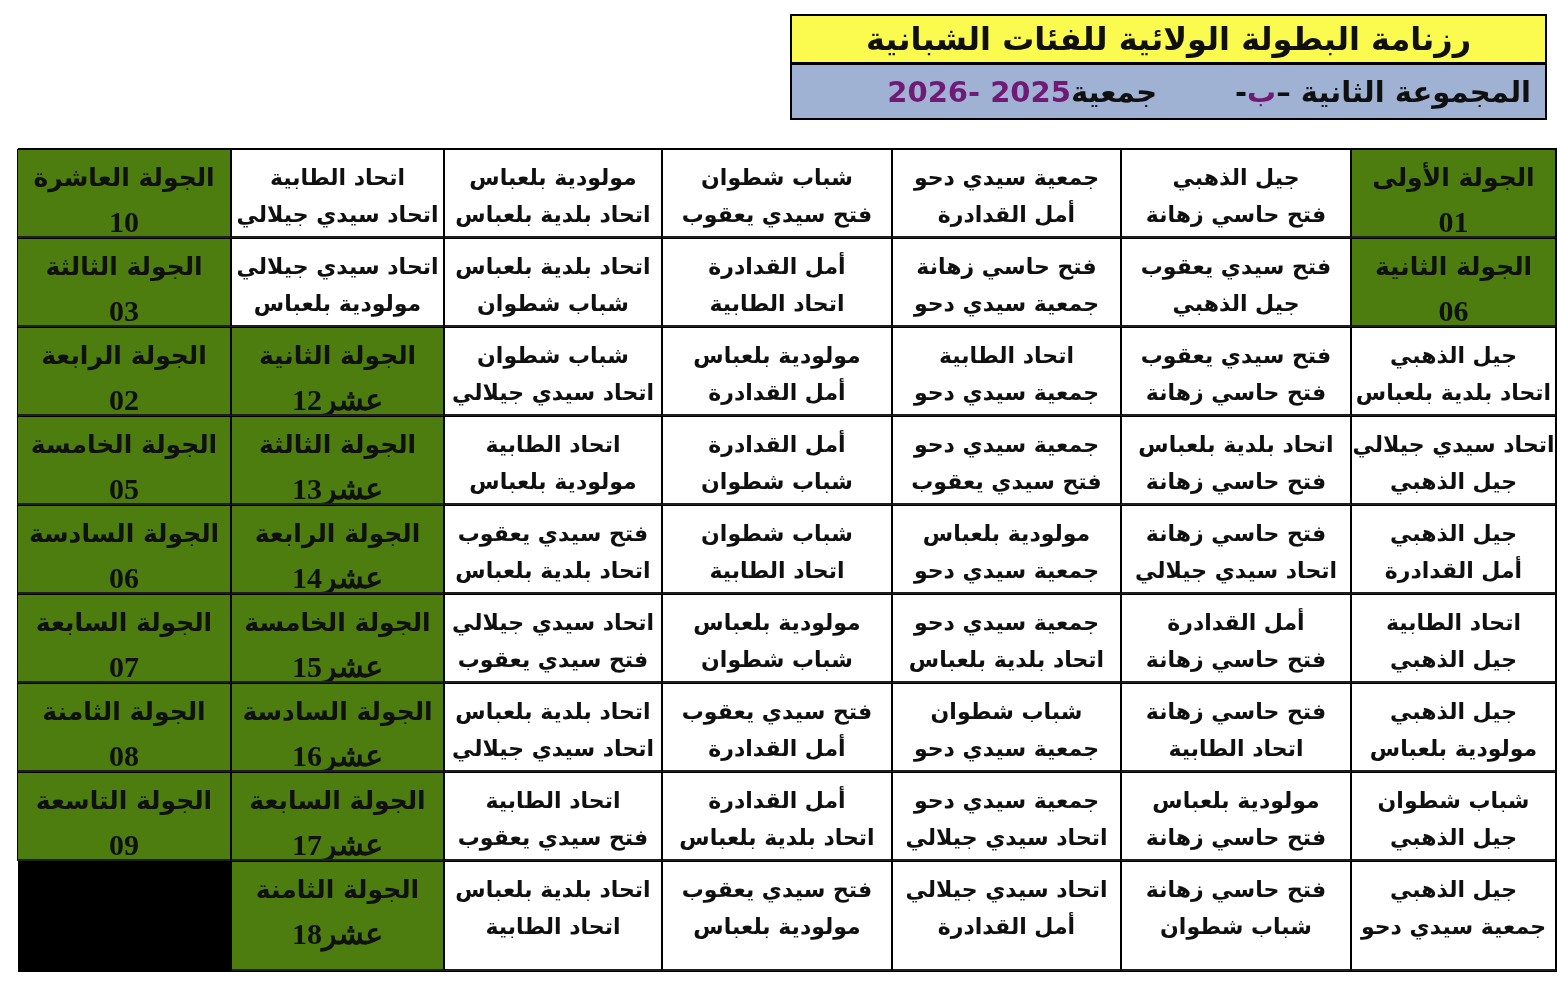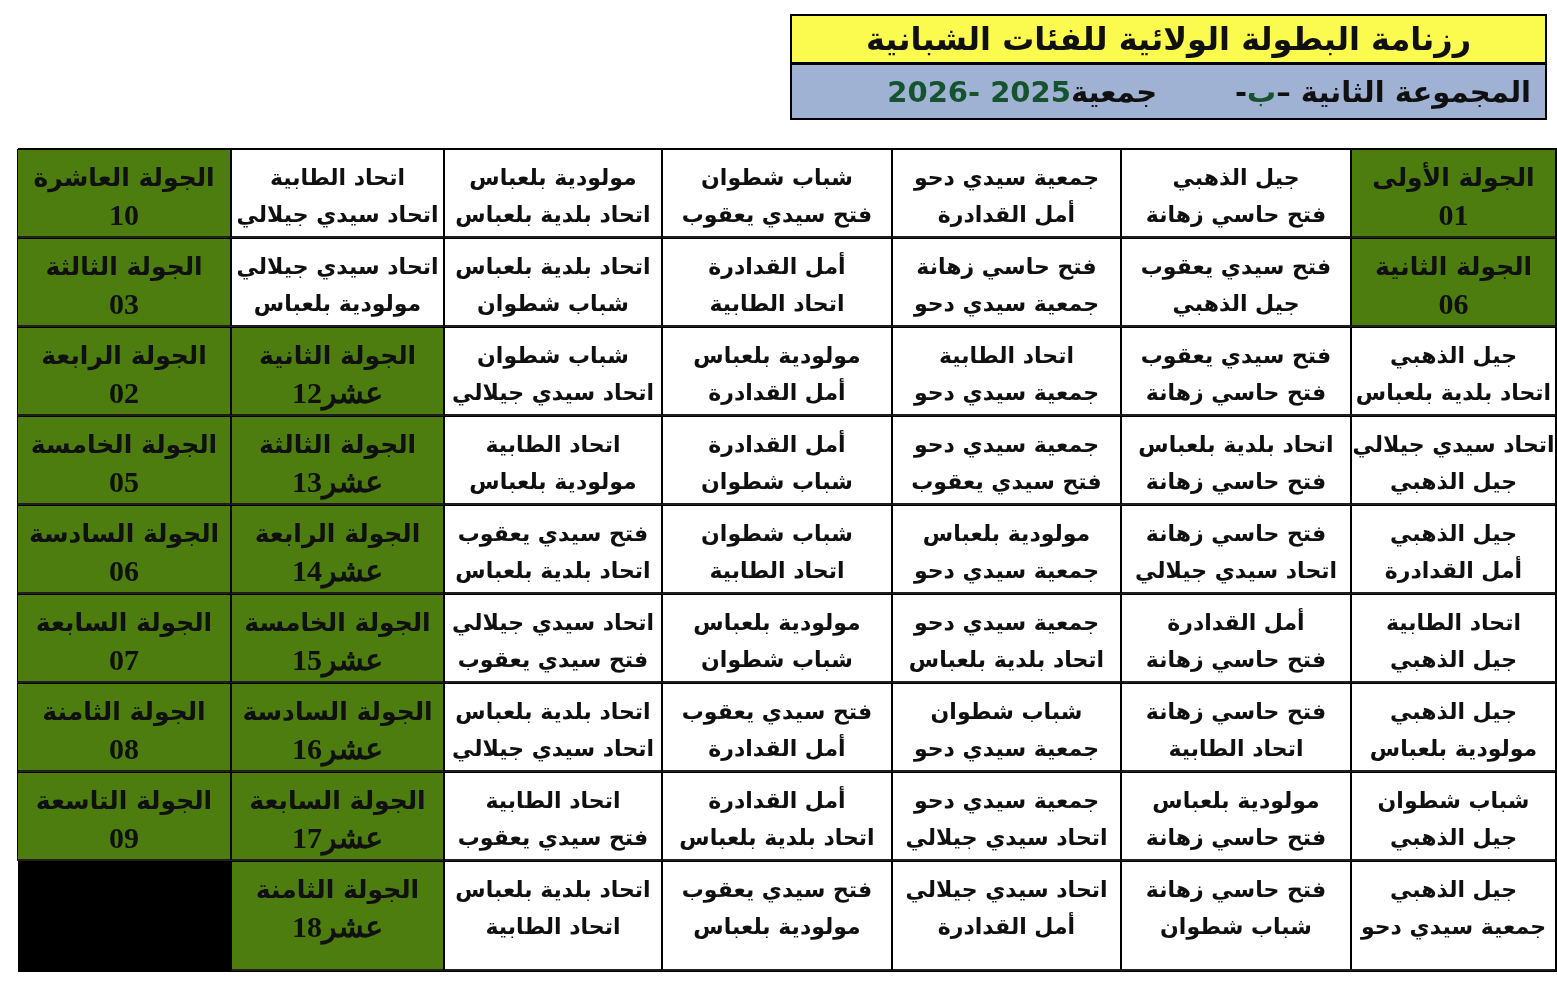--- a/index.html
+++ b/index.html
@@ -23,21 +23,21 @@
   }
   .group-box {
     position: absolute; left: 790px; top: 63px; width: 757px; height: 57px;
     background: #a0b2d4;
     border: 2px solid #000;
     display: flex; align-items: center;
     padding-right: 14px;
     font-size: 29px; font-weight: bold;
     white-space: nowrap;
   }
-  .group-box .red { color: #14532d; text-align: center; }
+  .group-box .red { color: #701a75; text-align: center; }
   .group-box .gap { display: inline-block; width: 78px; }
 
   
   .sched {
     position: absolute; left: 18px; top: 148px;
     width: 1539px; height: 824px;
     display: grid;
     grid-template-columns: 205px 230px 229px 230px 218px 213px 214px;
     grid-template-rows: repeat(8, 89px) auto;
     direction: rtl;
@@ -51,21 +51,21 @@
     display: flex; flex-direction: column;
     align-items: center; justify-content: flex-start;
     padding-top: 9px;
     overflow: hidden;
   }
   .cell.blue { background: #4d7c0f; }
   .team-line  { font-size: 22px; font-weight: bold; line-height: 37px; white-space: nowrap; }
   .round-name { font-size: 25px; font-weight: bold; line-height: 37px; white-space: nowrap; }
   .round-num  {
     font-family: "Liberation Serif", "DejaVu Serif", serif;
-    font-size: 30px; font-weight: bold; line-height: 38px; white-space: nowrap;
+    font-size: 30px; font-weight: bold; line-height: 38px; white-space: nowrap; margin-top: 7px;
   }
 </style>
 </head>
 <body>
 
 <div class="title-box">
   <span>رزنامة البطولة الولائية للفئات الشبانية</span>
 </div>
 
 <div class="group-box">

